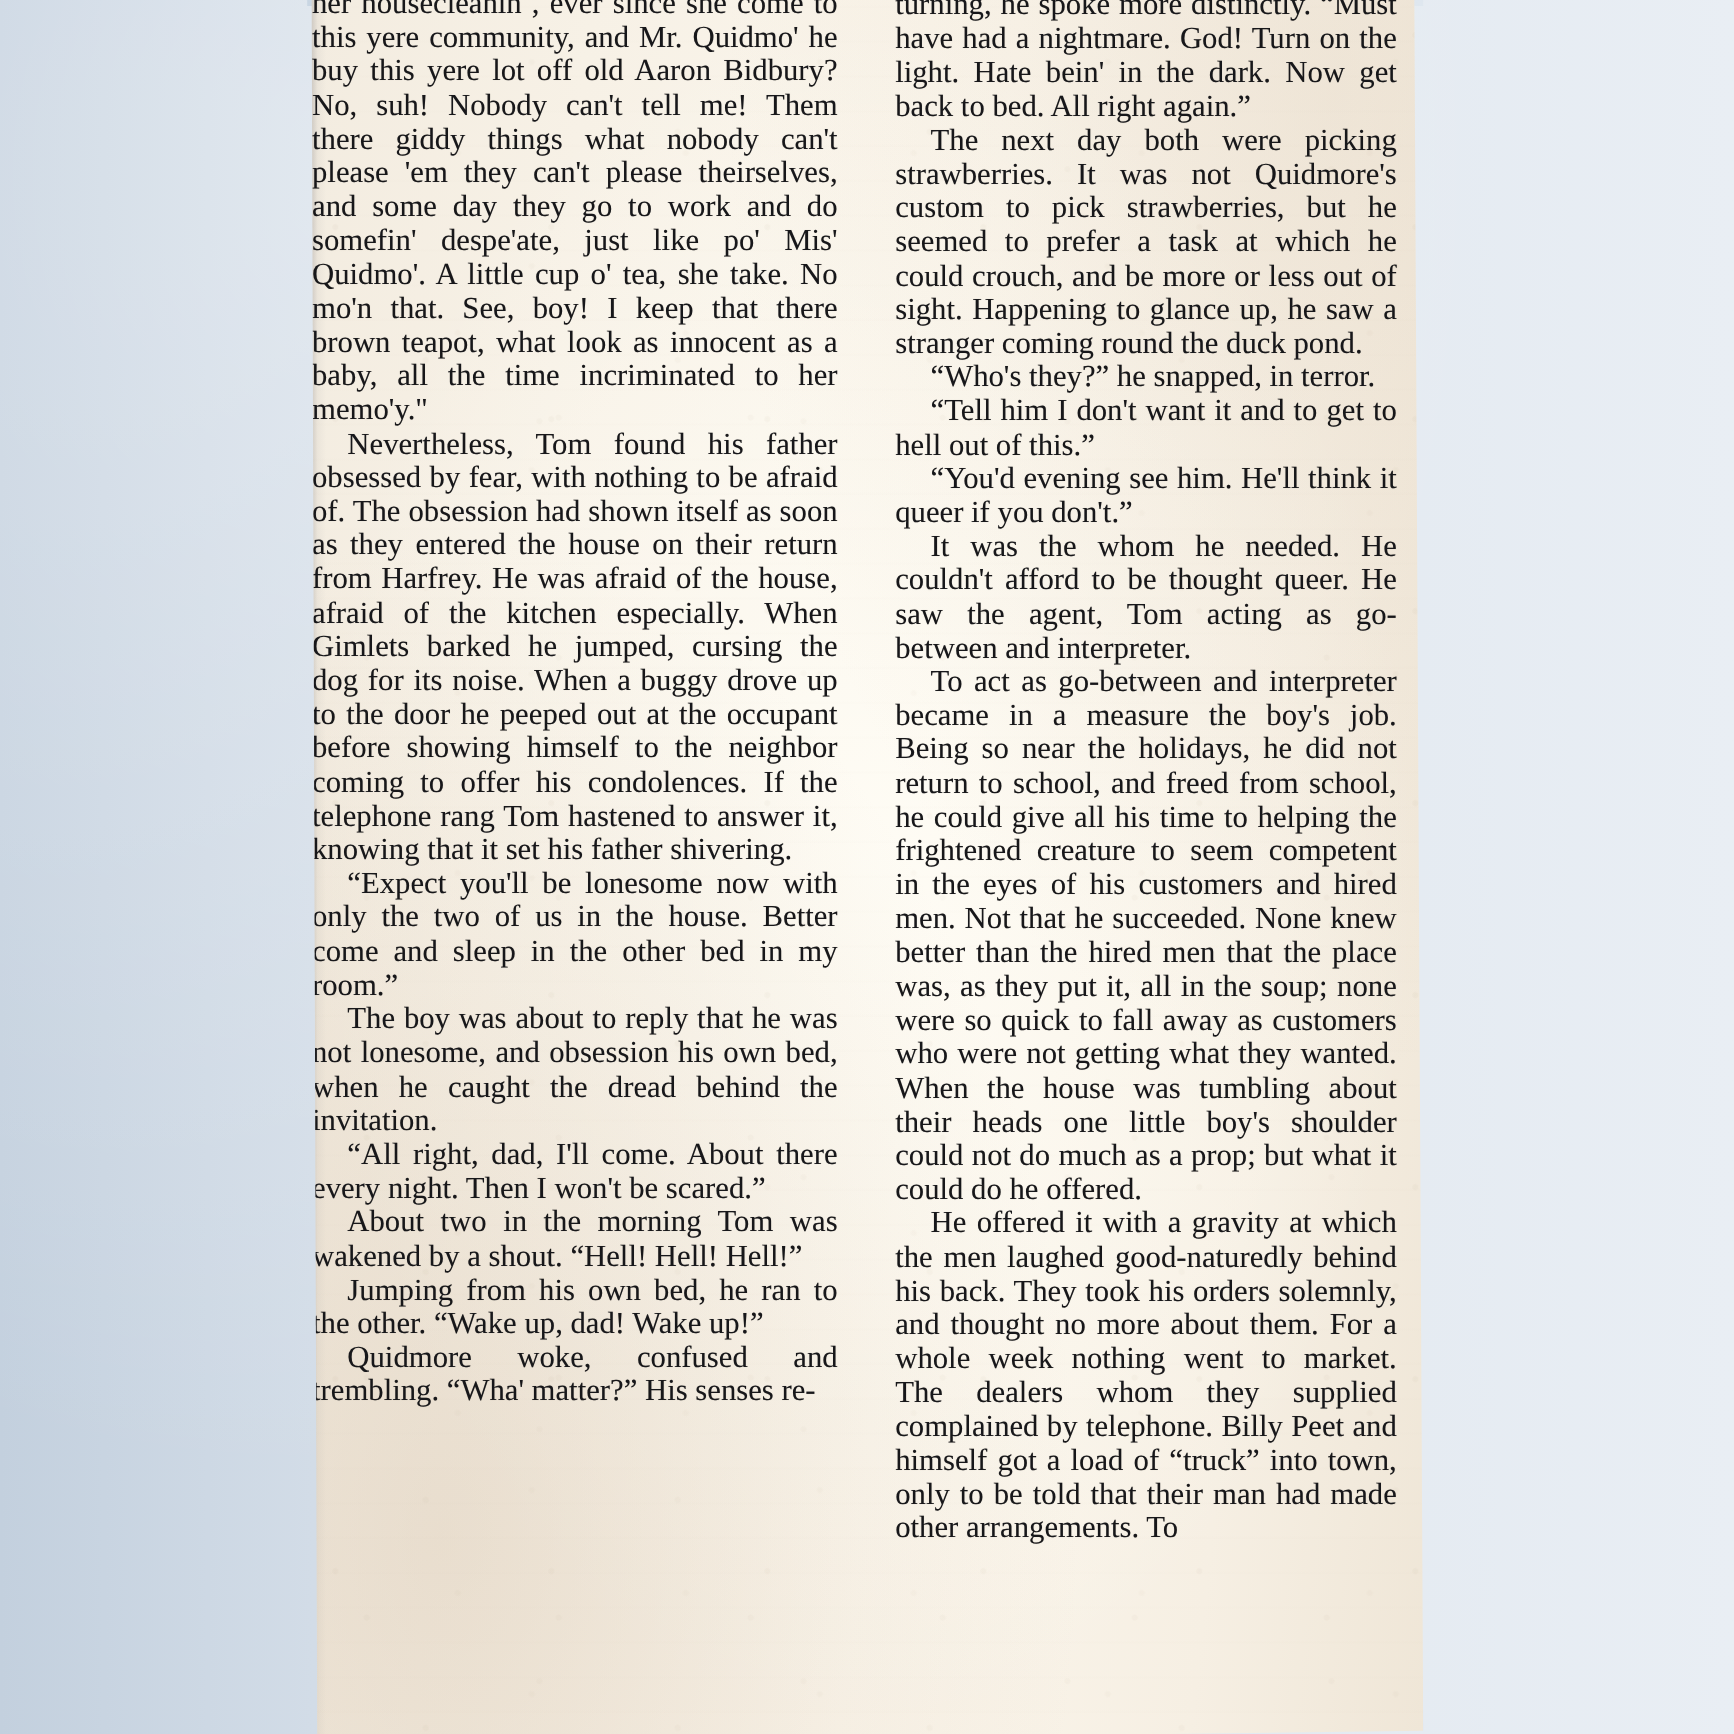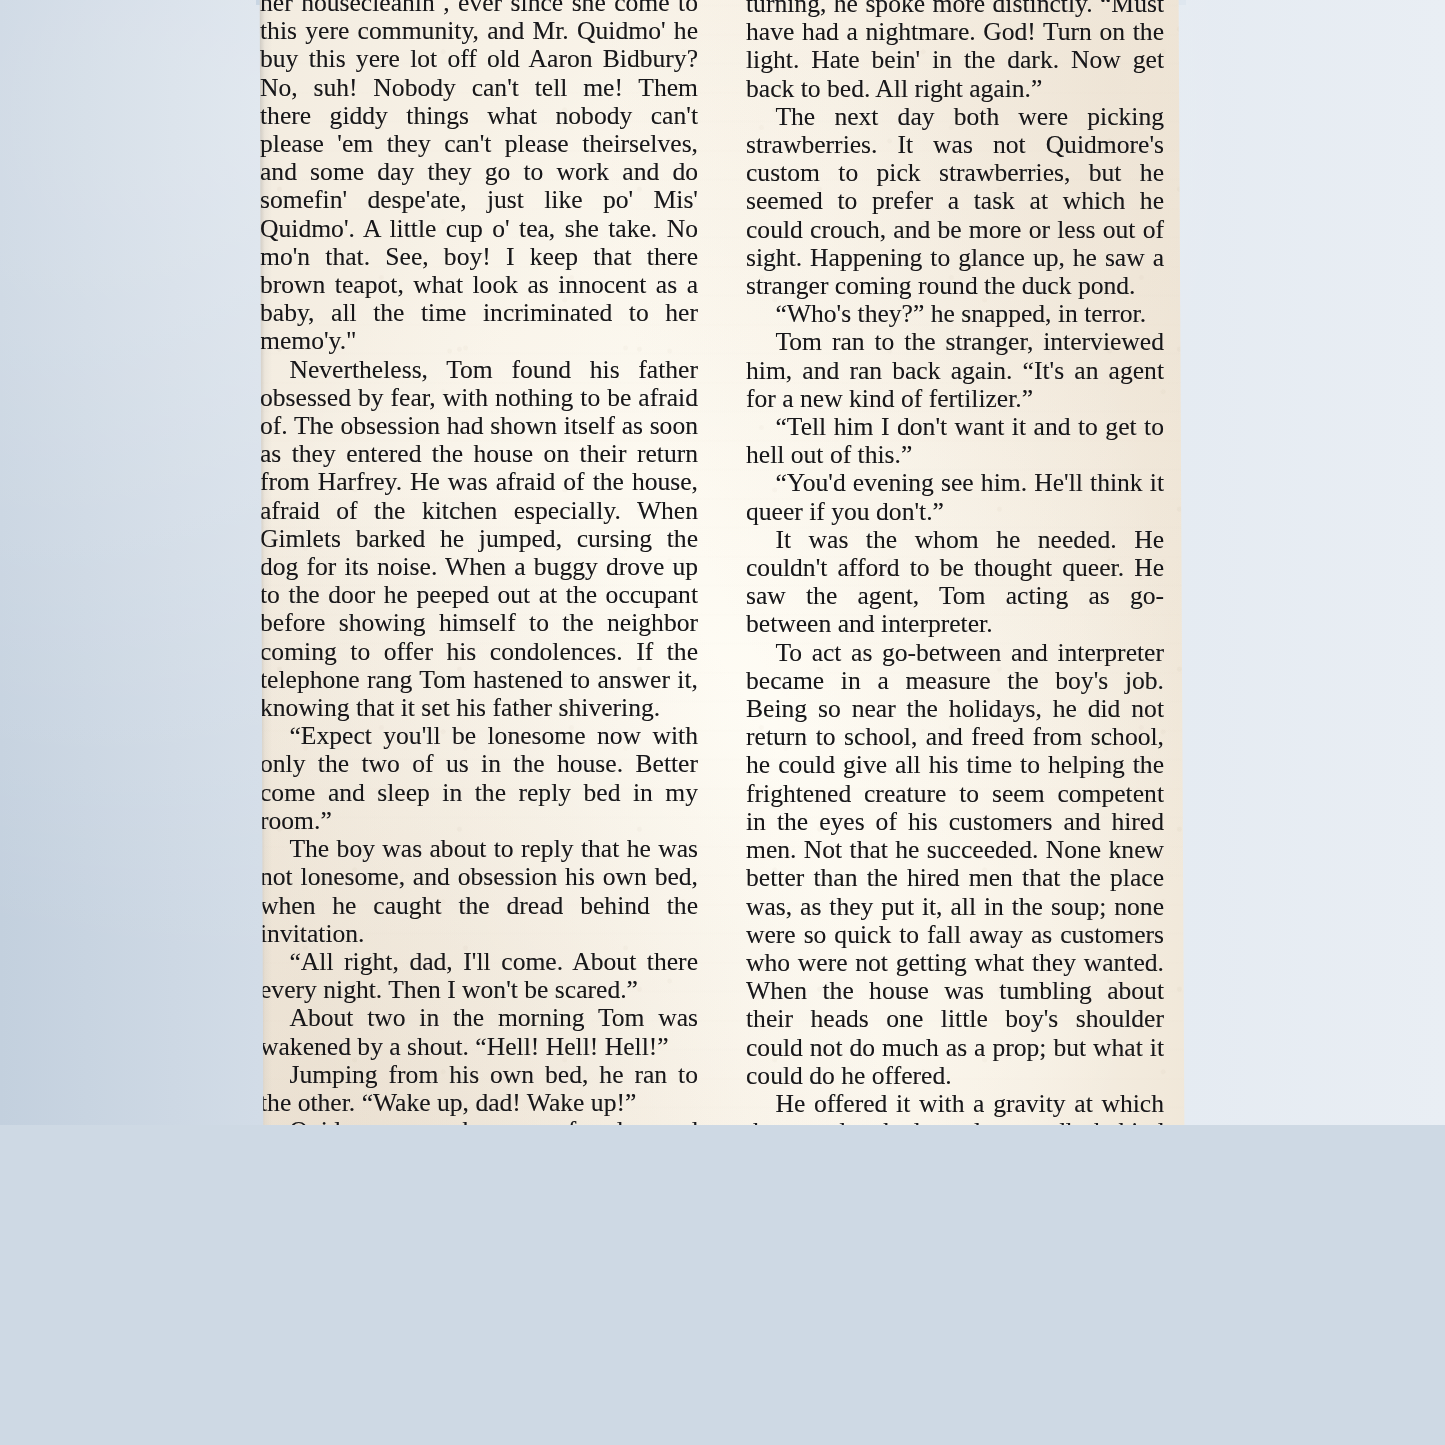--- a/index.html
+++ b/index.html
@@ -3,21 +3,21 @@
 <meta charset="utf-8">
 <style>
   html, body {
     margin: 0;
     padding: 0;
     background: #ced9e4;
   }
   #page {
     position: relative;
     width: 1445px;
-    height: 1125px;
+    height: 1445px;
     overflow: hidden;
     background: linear-gradient(100deg, #c9d6e3 0%, #d6e0ea 40%, #e3eaf1 70%, #eef2f6 100%);
     font-family: "Liberation Serif", "DejaVu Serif", serif;
   }
 
   
   #backdrop {
     position: absolute;
     inset: 0;
     background:
@@ -141,35 +141,34 @@
   <div id="sheet">
 
     <div id="left-edge-shadow"></div>
 
     <div id="columns">
 
       <div class="column" id="col-left">
         <div class="col-body">
           <p class="flush">her housecleanin , ever since she come to this yere community, and Mr. Quidmo' he buy this yere lot off old Aaron Bidbury?  No, suh!  Nobody can't tell me!  Them there giddy things what nobody can't please 'em they can't please theirselves, and some day they go to work and do somefin' despe'ate, just like po' Mis' Quidmo'.  A little cup o' tea, she take.  No mo'n that.  See, boy!  I keep that there brown teapot, what look as innocent as a baby, all the time incriminated to her memo'y."</p>
           <p>Nevertheless, Tom found his father obsessed by fear, with nothing to be afraid of.  The obsession had shown itself as soon as they entered the house on their return from Harfrey.  He was afraid of the house, afraid of the kitchen especially.  When Gimlets barked he jumped, cursing the dog for its noise. When a buggy drove up to the door he peeped out at the occupant before showing himself to the neighbor coming to offer his condolences.  If the telephone rang Tom hastened to answer it, knowing that it set his father shivering.</p>
-          <p>“Expect you'll be lonesome now with only the two of us in the house.  Better come and sleep in the reply bed in my room.”</p>
+          <p>“Expect you'll be lonesome now with only the two of us in the house.  Better come and sleep in the other bed in my room.”</p>
           <p>The boy was about to reply that he was not lonesome, and obsession his own bed, when he caught the dread behind the invitation.</p>
           <p>“All right, dad, I'll come.  About there every night.  Then I won't be scared.”</p>
           <p>About two in the morning Tom was wakened by a shout.  “Hell! Hell! Hell!”</p>
           <p>Jumping from his own bed, he ran to the other.  “Wake up, dad! Wake up!”</p>
           <p>Quidmore woke, confused and trembling.  “Wha' matter?”  His senses re-</p>
         </div>
       </div>
 
       <div class="column" id="col-right">
         <div class="col-body">
           <p class="flush">turning, he spoke more distinctly. “Must have had a nightmare.  God! Turn on the light.  Hate bein' in the dark.  Now get back to bed.  All right again.”</p>
           <p>The next day both were picking strawberries.  It was not Quidmore's custom to pick strawberries, but he seemed to prefer a task at which he could crouch, and be more or less out of sight.  Happening to glance up, he saw a stranger coming round the duck pond.</p>
           <p>“Who's they?” he snapped, in terror.</p>
-          <p>Tom ran to the stranger, interviewed him, and ran back again.  “It's an agent for a new kind of fertilizer.”</p>
           <p>“Tell him I don't want it and to get to hell out of this.”</p>
           <p>“You'd evening see him.  He'll think it queer if you don't.”</p>
           <p>It was the whom he needed.  He couldn't afford to be thought queer.  He saw the agent, Tom acting as go-between and interpreter.</p>
           <p>To act as go-between and interpreter became in a measure the boy's job. Being so near the holidays, he did not return to school, and freed from school, he could give all his time to helping the frightened creature to seem competent in the eyes of his customers and hired men.  Not that he succeeded.  None knew better than the hired men that the place was, as they put it, all in the soup; none were so quick to fall away as customers who were not getting what they wanted.  When the house was tumbling about their heads one little boy's shoulder could not do much as a prop; but what it could do he offered.</p>
           <p>He offered it with a gravity at which the men laughed good-naturedly behind his back.  They took his orders solemnly, and thought no more about them.  For a whole week nothing went to market.  The dealers whom they supplied complained by telephone. Billy Peet and himself got a load of “truck” into town, only to be told that their man had made other arrangements.  To</p>
         </div>
       </div>
 
     </div>
 

